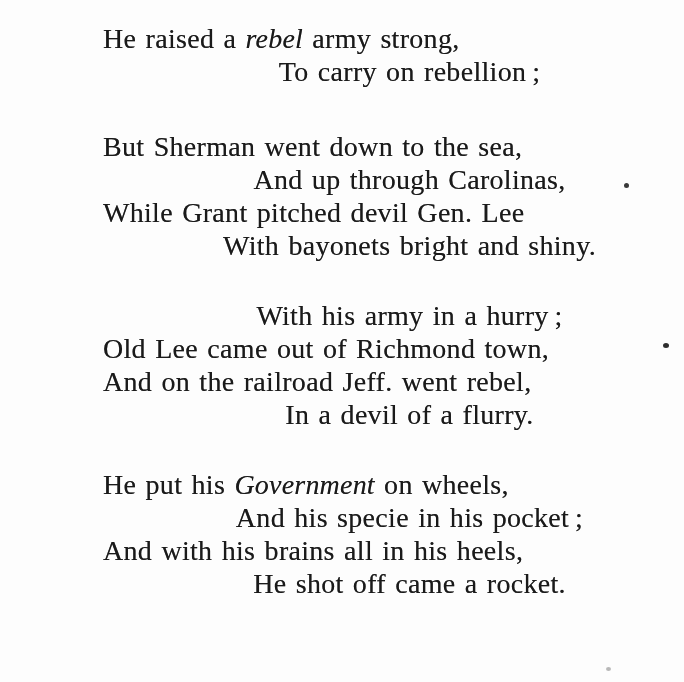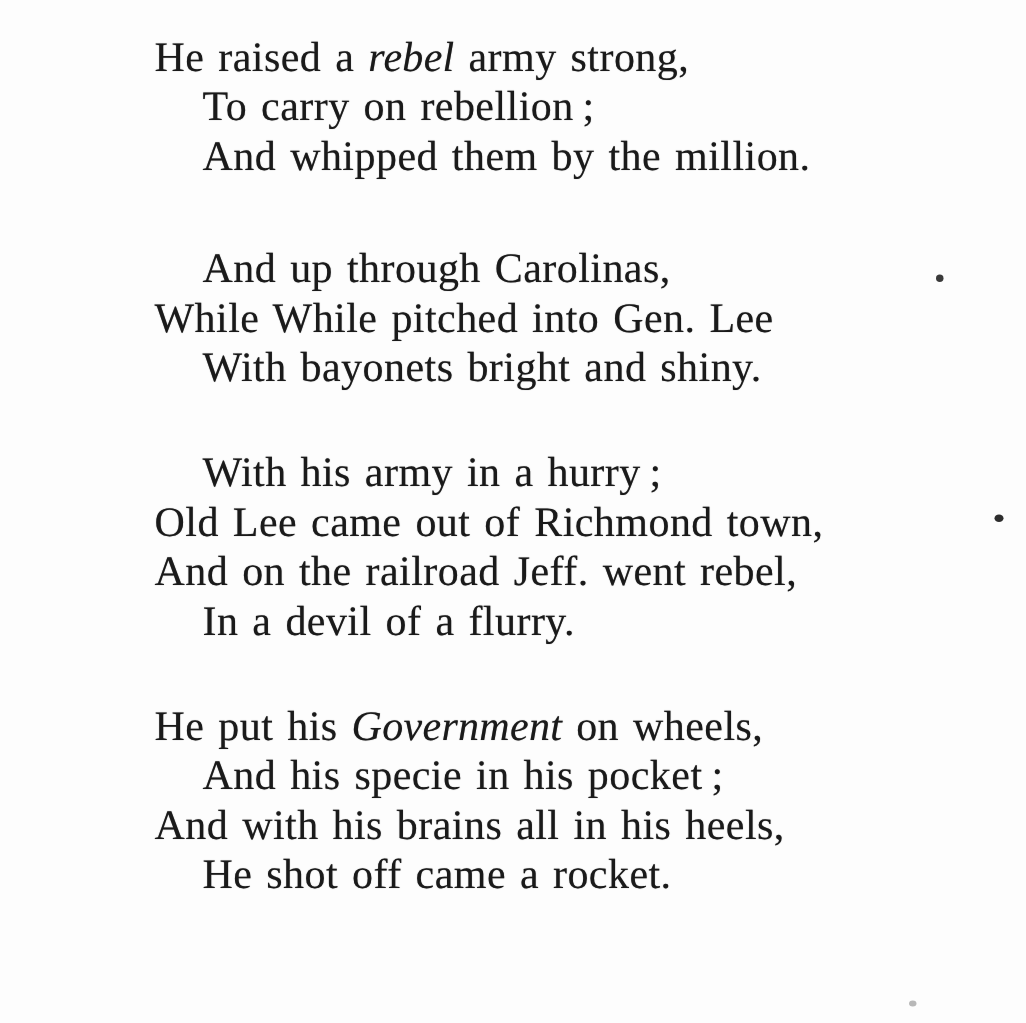--- a/index.html
+++ b/index.html
@@ -31,42 +31,43 @@
     font-family: Liberation Serif, serif;
   }
   .stanza:first-child {
     margin-bottom: 42px;
   }
   .line {
     white-space: nowrap;
   }
   .line.indent {
     padding-left: 32px;
+    text-align: center;
   }
   .line i {
     font-style: italic;
     letter-spacing: 0.2px;
   }
   .speck {
     position: absolute;
     border-radius: 50%;
   }
 </style>
 </head>
 <body style="background: rgb(253, 253, 253);">
 
 <div class="page" id="poem-page" style="color: rgb(26, 26, 26);">
     <div class="stanza">
       <div class="line">He raised a <i>rebel</i> army strong,</div>
       <div class="line indent">To carry on rebellion ;</div>
-      <div class="line indent">And whipped them by the million.</div>
     </div>
     <div class="stanza">
+      <div class="line">But Sherman went down to the sea,</div>
       <div class="line indent">And up through Carolinas,</div>
-      <div class="line">While While pitched into Gen. Lee</div>
+      <div class="line">While Grant pitched devil Gen. Lee</div>
       <div class="line indent">With bayonets bright and shiny.</div>
     </div>
     <div class="stanza">
       <div class="line indent">With his army in a hurry ;</div>
       <div class="line">Old Lee came out of Richmond town,</div>
       <div class="line">And on the railroad Jeff. went rebel,</div>
       <div class="line indent">In a devil of a flurry.</div>
     </div>
     <div class="stanza">
       <div class="line">He put his <i>Government</i> on wheels,</div>

